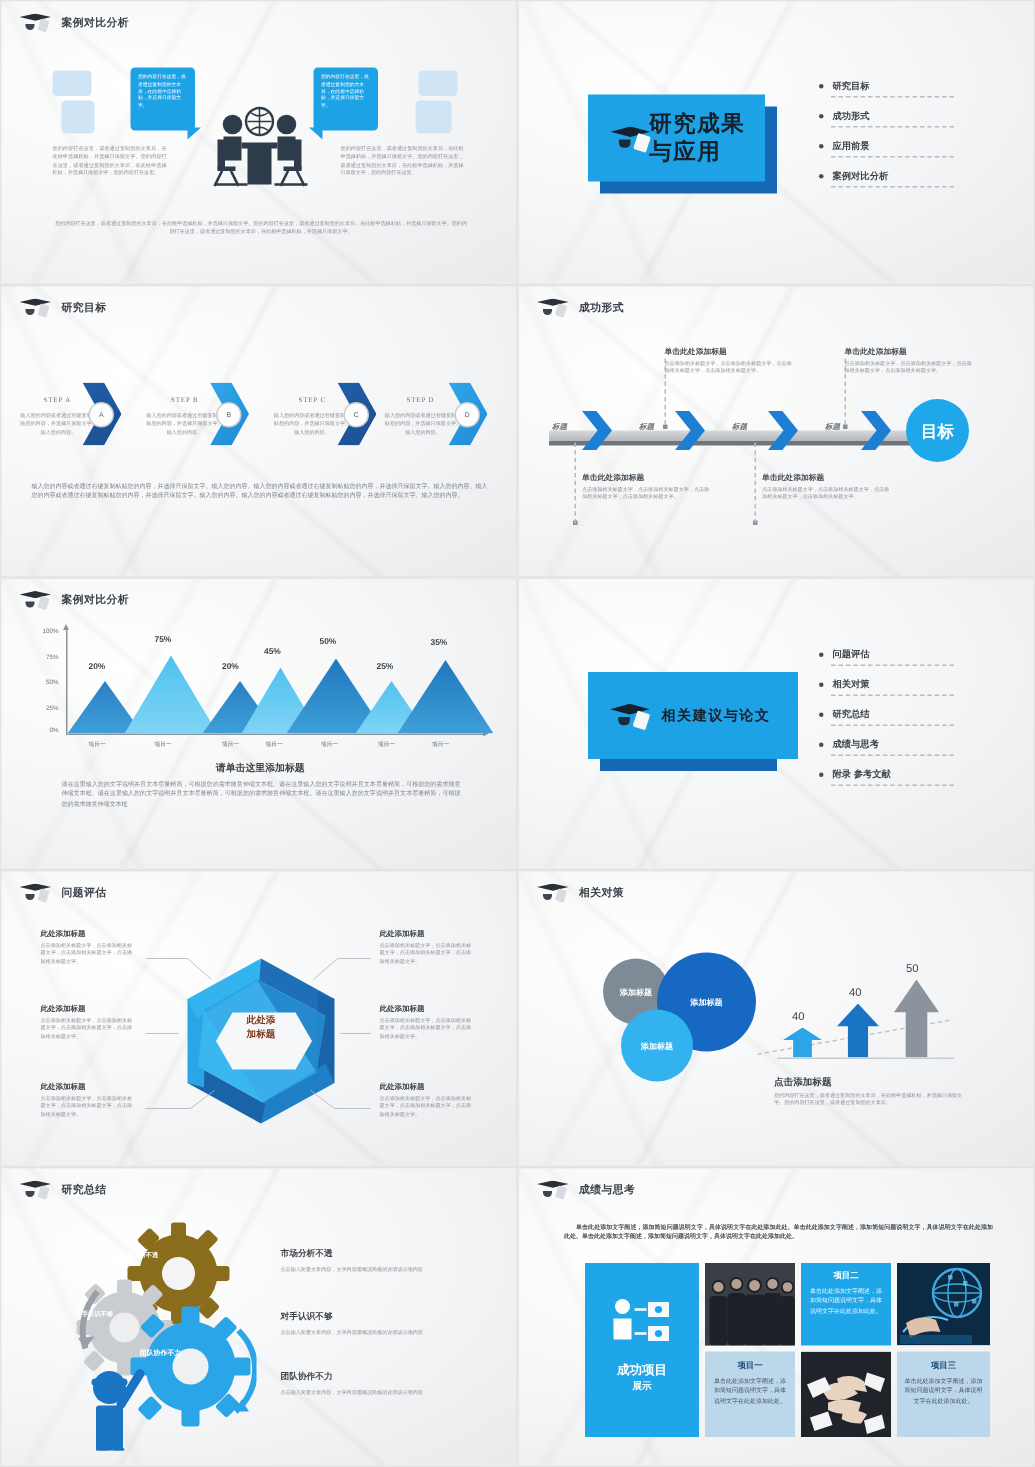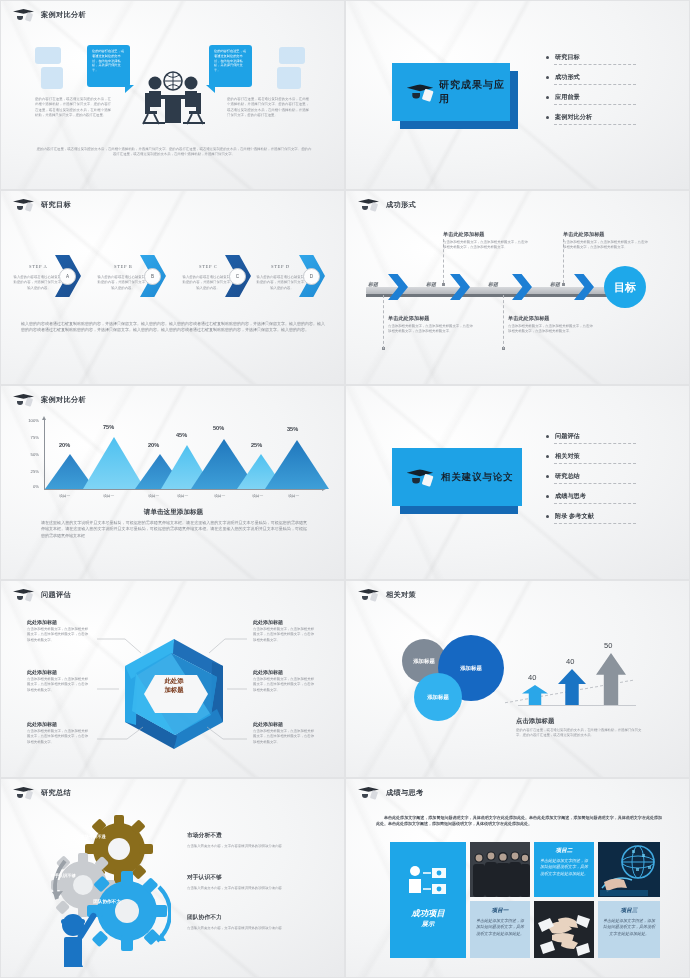--- a/index.html
+++ b/index.html
@@ -27,21 +27,21 @@
   .hd-sm{ font-size:5px; font-weight:bold; color:#3f444b; }
 
   
   .s1-bub{ position:absolute; background:#1ea2e6; border-radius:3px; }
   .s1-bub.pale{ background:#cfe4f5; }
   .s1-bub .bt{ font-size:3.2px; color:#fff; line-height:1.5; padding:4px 5px; display:block;}
   .tail{ position:absolute; width:0;height:0; }
   
   .dv-shadow{ position:absolute; background:#1569b4; }
   .dv-main{ position:absolute; background:#1ea2e6; display:flex; align-items:center; gap:7px; padding-left:16px;}
-  .dv-main .tx{ font-size:10px; font-weight:bold; color:#16212c; letter-spacing:1px;}
+  .dv-main .tx{ font-size:15px; font-weight:bold; color:#16212c; letter-spacing:1px;}
   .agenda{ position:absolute; }
   .ag-row{ display:flex; align-items:center; gap:6px; margin-bottom:9px;}
   .ag-bul{ width:3px;height:3px;background:#4a4f57;border-radius:50%;}
   .ag-tx{ font-size:6.2px; font-weight:bold; color:#3d434a; }
   
   .chev{ position:absolute; width:26px;height:42px; }
   .chev i{ position:absolute; inset:0; clip-path:polygon(0 0,55% 0,100% 50%,55% 100%,0 100%,45% 50%); }
   .stepcirc{ position:absolute; width:17px;height:17px;border-radius:50%;background:#fdfdfd;border:1px solid #c9ccd1;
              display:flex;align-items:center;justify-content:center;font-size:4.6px;color:#5a5f66;}
   .steplbl{ position:absolute; font-size:4.6px; color:#6a6f76; font-family:"Liberation Serif",serif; letter-spacing:.6px;}
@@ -64,21 +64,21 @@
   .tri{ position:absolute; clip-path:polygon(50% 0,100% 100%,0 100%); }
   .pk{ position:absolute; font-size:5.6px; font-weight:bold; color:#3c4149; }
   .cat{ position:absolute; font-size:3.8px; color:#72777e; }
   .hx-t{ font-size:5px; font-weight:bold; color:#3f444b; }
   
   .circ{ position:absolute; border-radius:50%; display:flex; align-items:center; justify-content:center;
          color:#fff; font-size:5.4px; font-weight:bold;}
   .uarrow{ position:absolute; clip-path:polygon(50% 0,100% 42%,74% 42%,74% 100%,26% 100%,26% 42%,0 42%); }
   .uval{ position:absolute; font-size:7.5px; color:#3f444b; }
   
-  .pcell{ position:absolute;font-style:italic; }
+  .pcell{ position:absolute; }
   .pc-blue{ background:#1ea6e8; }
   .pc-pale{ background:#bcd7ea; }
   .pc-h{ font-size:5.6px; font-weight:bold; text-align:center;}
   .pc-b{ font-size:4px; line-height:1.6; text-align:center; }
 </style>
 </head>
 <body>
 
 <div class="grid">
 
@@ -311,21 +311,21 @@
       <div class="cat" style="left:231px;top:73px;">项目一</div>
       <div class="cat" style="left:267px;top:73px;">项目一</div>
     </div>
 
     <div class="hd-sm" style="position:absolute;left:0;top:122px;width:345px;text-align:center;font-size:6.6px;">请单击这里添加标题</div>
     <div class="mini" style="position:absolute;left:40px;top:134px;width:266px;text-align:justify;">请在这里输入您的文字说明并且文本尽量精简，可根据您的需求随意伸缩文本框。请在这里输入您的文字说明并且文本尽量精简，可根据您的需求随意伸缩文本框。请在这里输入您的文字说明并且文本尽量精简，可根据您的需求随意伸缩文本框。请在这里输入您的文字说明并且文本尽量精简，可根据您的需求随意伸缩文本框</div>
   </div>
 
   <div class="slide">
     <div class="dv-shadow" style="left:54px;top:70px;width:118px;height:58px;"></div>
-    <div class="dv-main" style="left:46px;top:62px;width:130px;height:58px;text-align:center;">
+    <div class="dv-main" style="left:46px;top:62px;width:140px;height:58px;text-align:center;">
       <span class="cap" style="width:26px;height:17px;transform:scale(1.1)">
         <i class="brd" style="background:#14202b;width:24px;height:8px;"></i>
         <i class="tas" style="background:#f4f6f8;left:15px;top:6px;width:8px;height:10px;"></i>
         <i class="dot" style="background:#1d2a36;left:5px;top:9px;width:7px;height:5px;"></i>
       </span>
       <span class="tx" style="font-size:9.4px">相关建议与论文</span>
     </div>
     <div class="agenda" style="left:200px;top:46px;width:120px;">
       <div class="ag-row">
           <span class="ag-bul"></span>

